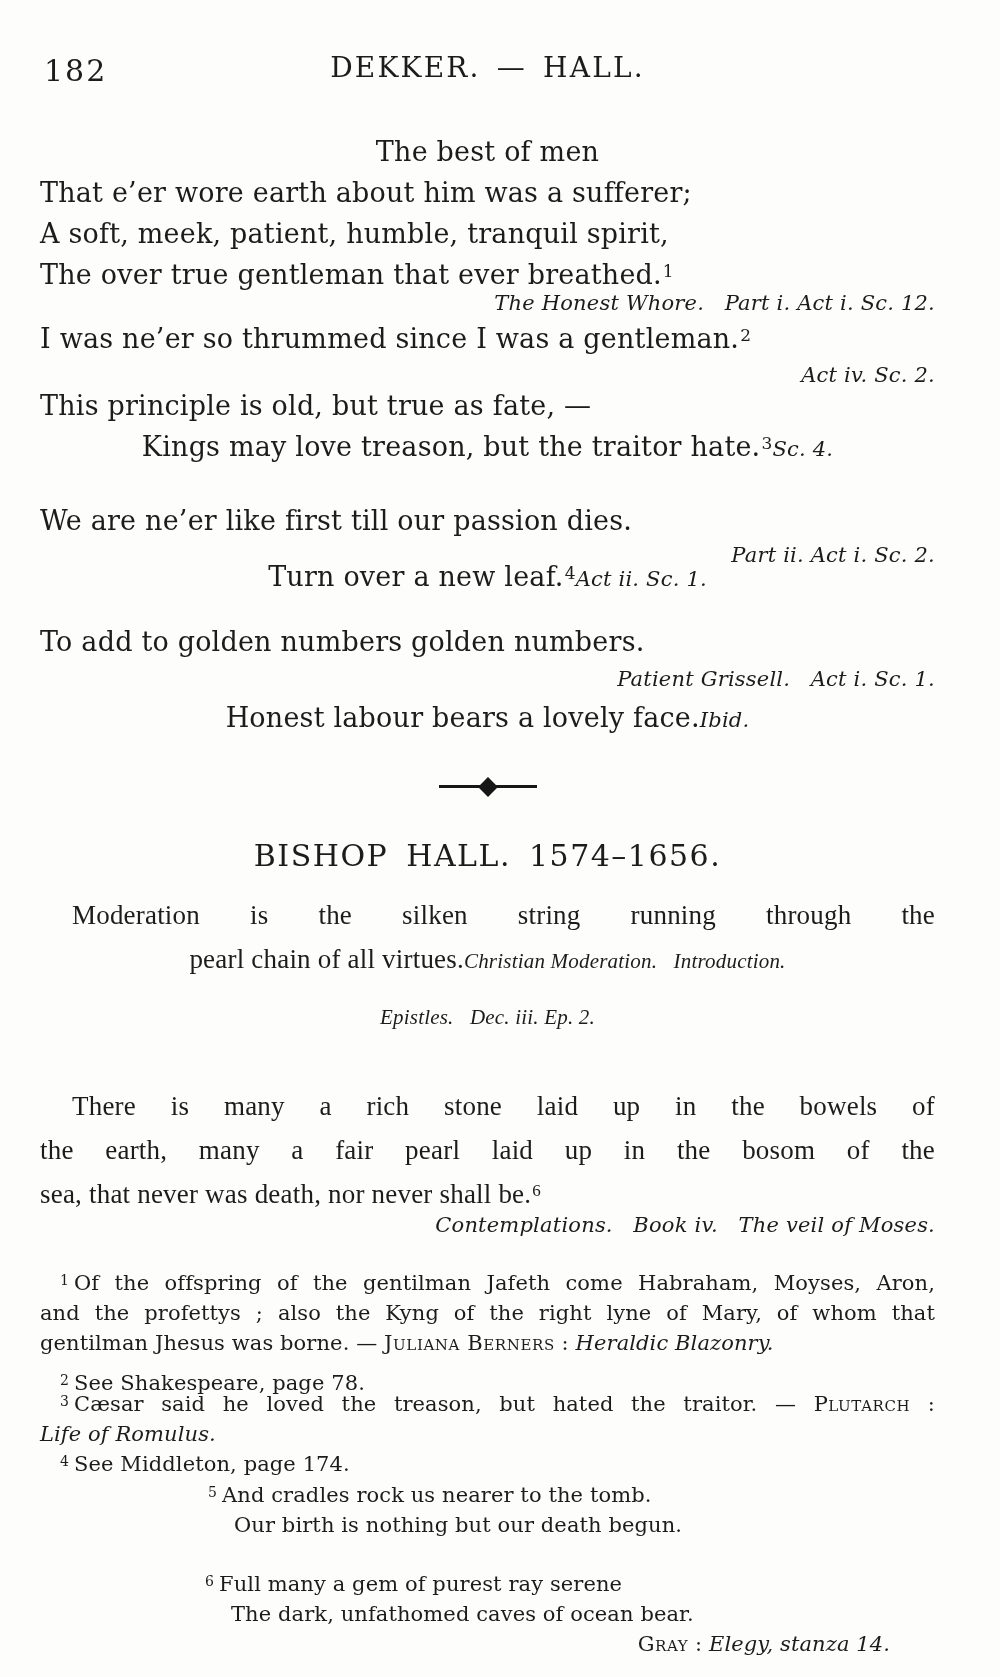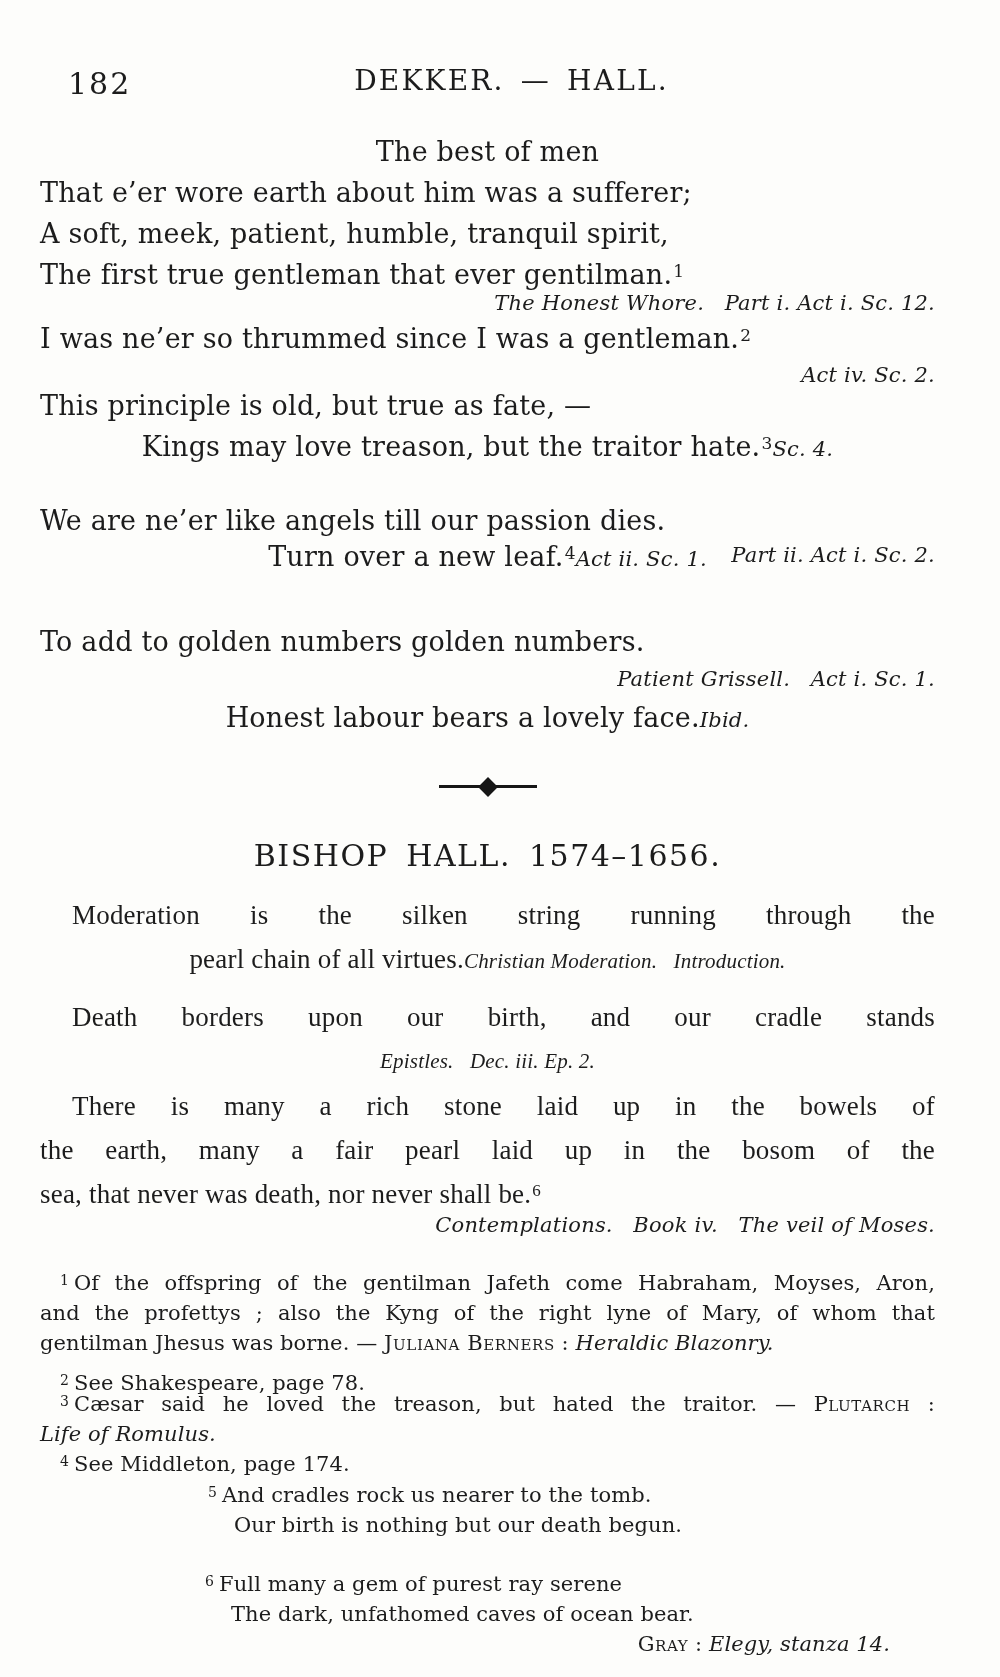--- a/index.html
+++ b/index.html
@@ -2,21 +2,21 @@
 <html><head>
 <meta charset="utf-8">
 <style>
   html { background:#e8e8e4; }
   body {
     margin:0; width:1000px; height:1677px; position:relative;
     background:#fdfdfb; color:#1c1c1c; overflow:hidden;
     font-family:"DejaVu Serif","Liberation Serif",serif;
   }
   .block { position:absolute; left:40px; width:895px; }
-  .running-header { top:64px; height:38px; font-size:28px;margin-left:24px; }
+  .running-header { top:51px; height:38px; font-size:28px; }
   .pagenum { position:absolute; left:4px; top:2px; font-size:30px; letter-spacing:2px; }
   .head-title { position:absolute; left:0; right:0; text-align:center; letter-spacing:2.2px; word-spacing:5px; }
   .pline { font-size:27px; line-height:41px; letter-spacing:0.2px; }
   .center { text-align:center; }
   .split { display:flex; justify-content:center; align-items:baseline; }
   .cite { font-style:italic; font-size:21px; white-space:pre-wrap; letter-spacing:0.2px; }
   .cite-line { text-align:right; line-height:30px; }
   sup.qref { font-size:17px; line-height:0; vertical-align:7px; margin-left:1px; }
   .divider { top:781px; height:14px; }
   .divider-line { position:relative; display:block; width:98px; height:3px; background:#161616; margin:4px auto 0 auto; }
@@ -43,43 +43,43 @@
 
 <header class="block running-header">
   <span class="pagenum">182</span>
   <span class="head-title">DEKKER. — HALL.</span>
 </header>
 
 <section class="block" style="top:131px">
   <div class="pline center"><span>The best of men</span></div>
   <div class="pline"><span>That e’er wore earth about him was a sufferer;</span></div>
   <div class="pline"><span>A soft, meek, patient, humble, tranquil spirit,</span></div>
-  <div class="pline"><span>The first true gentleman that ever gentilman.</span><sup class="qref">1</sup></div>
+  <div class="pline"><span>The over true gentleman that ever breathed.</span><sup class="qref">1</sup></div>
 </section>
 <div class="block cite-line" style="top:288px"><span class="cite">The Honest Whore.   Part i. Act i. Sc. 12.</span></div>
 
 <section class="block" style="top:318px">
   <div class="pline"><span>I was ne’er so thrummed since I was a gentleman.</span><sup class="qref">2</sup></div>
 </section>
 <div class="block cite-line" style="top:360px"><span class="cite">Act iv. Sc. 2.</span></div>
 
 <section class="block" style="top:385px">
   <div class="pline"><span>This principle is old, but true as fate, —</span></div>
   <div class="pline split">
     <span><span>Kings may love treason, but the traitor hate.</span><sup class="qref">3</sup></span>
     <span class="cite">Sc. 4.</span>
   </div>
 </section>
 
 <section class="block" style="top:500px">
-  <div class="pline"><span>We are ne’er like angels till our passion dies.</span></div>
+  <div class="pline"><span>We are ne’er like first till our passion dies.</span></div>
 </section>
 <div class="block cite-line" style="top:540px"><span class="cite">Part ii. Act i. Sc. 2.</span></div>
 
-<section class="block" style="top:536px">
+<section class="block" style="top:556px">
   <div class="pline split">
     <span><span>Turn over a new leaf.</span><sup class="qref">4</sup></span>
     <span class="cite">Act ii. Sc. 1.</span>
   </div>
 </section>
 
 <section class="block" style="top:621px">
   <div class="pline"><span>To add to golden numbers golden numbers.</span></div>
 </section>
 <div class="block cite-line" style="top:664px"><span class="cite">Patient Grissell.   Act i. Sc. 1.</span></div>
@@ -101,21 +101,20 @@
 
 <section class="block" style="top:893px">
   <div class="hline just indent"><span>Moderation is the silken string running through the</span></div>
   <div class="hline split">
     <span>pearl chain of all virtues.</span>
     <span class="cite">Christian Moderation.   Introduction.</span>
   </div>
 </section>
 
 <section class="block" style="top:995px">
-  <div class="hline just indent"><span>Death borders upon our birth, and our cradle stands</span></div>
   <div class="hline split">
     <span class="cite">Epistles.   Dec. iii. Ep. 2.</span>
   </div>
 </section>
 
 <section class="block" style="top:1084px">
   <div class="hline just indent"><span>There is many a rich stone laid up in the bowels of</span></div>
   <div class="hline just"><span>the earth, many a fair pearl laid up in the bosom of the</span></div>
   <div class="hline"><span>sea, that never was death, nor never shall be.</span><sup class="qref">6</sup></div>
 </section>

